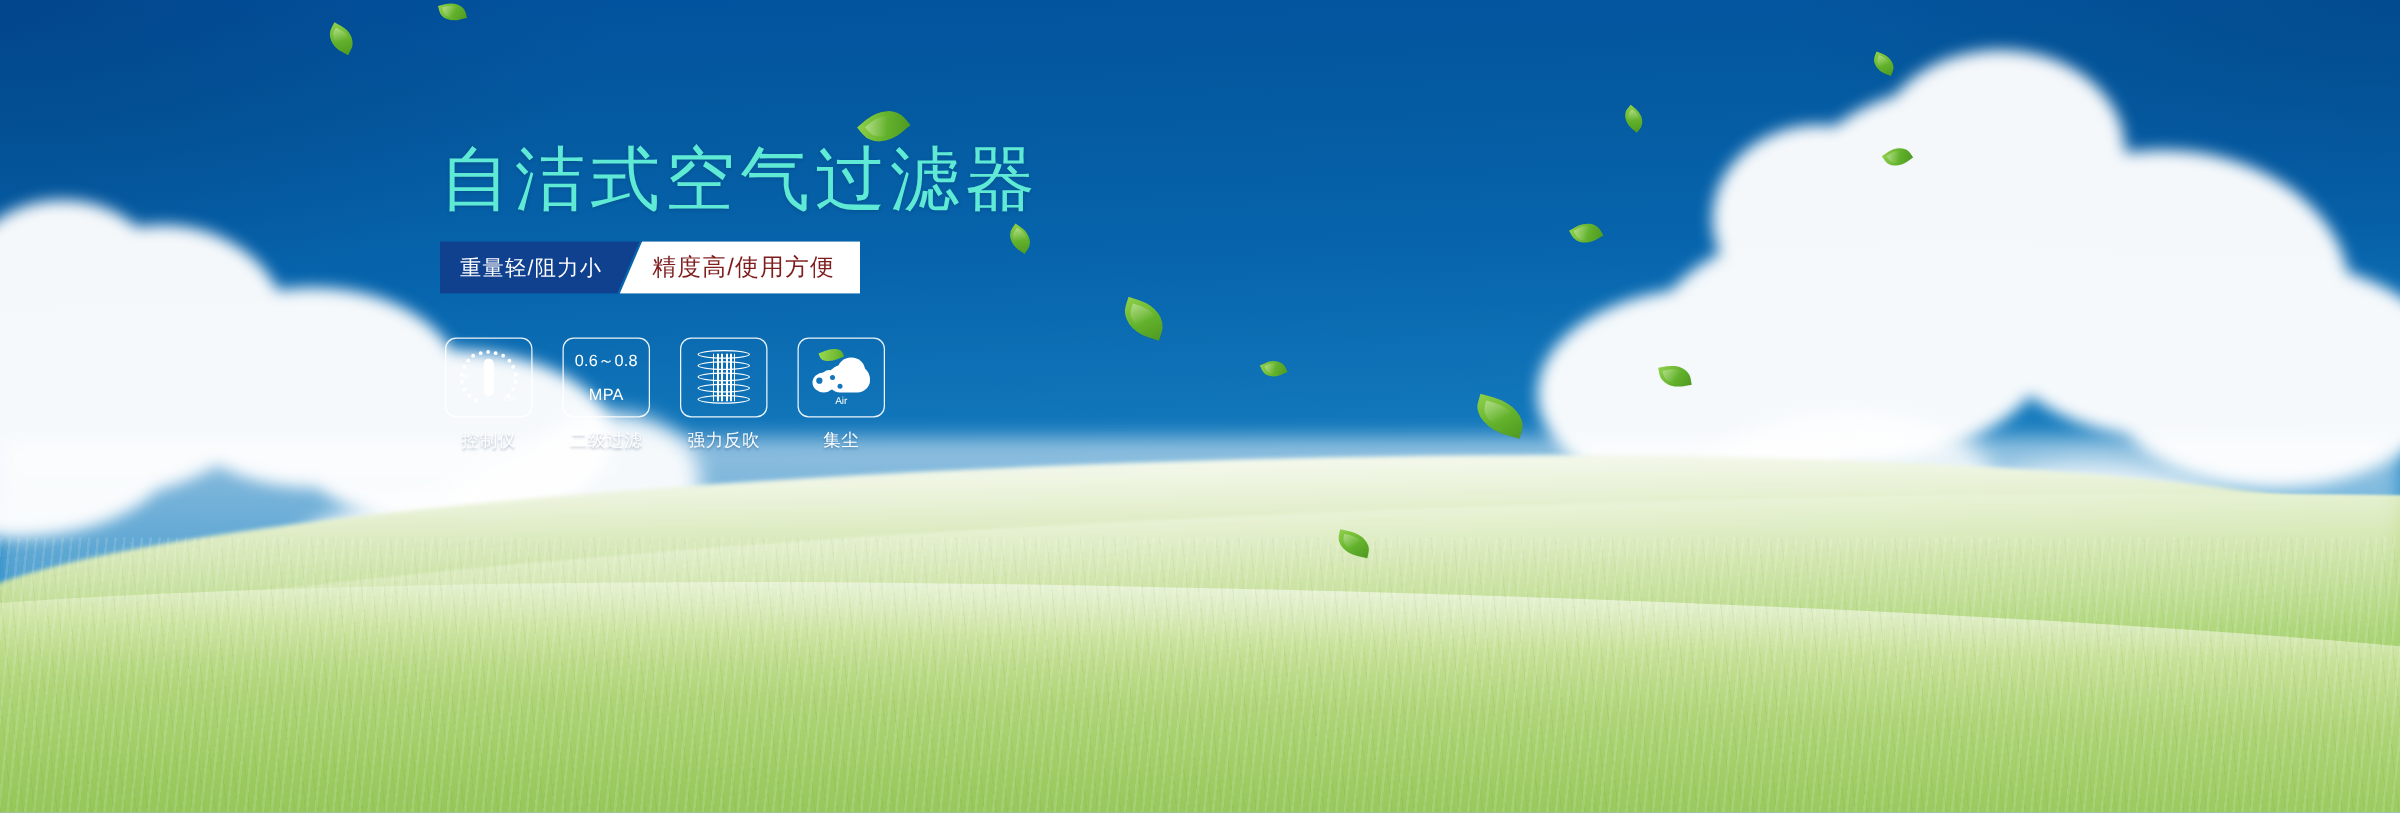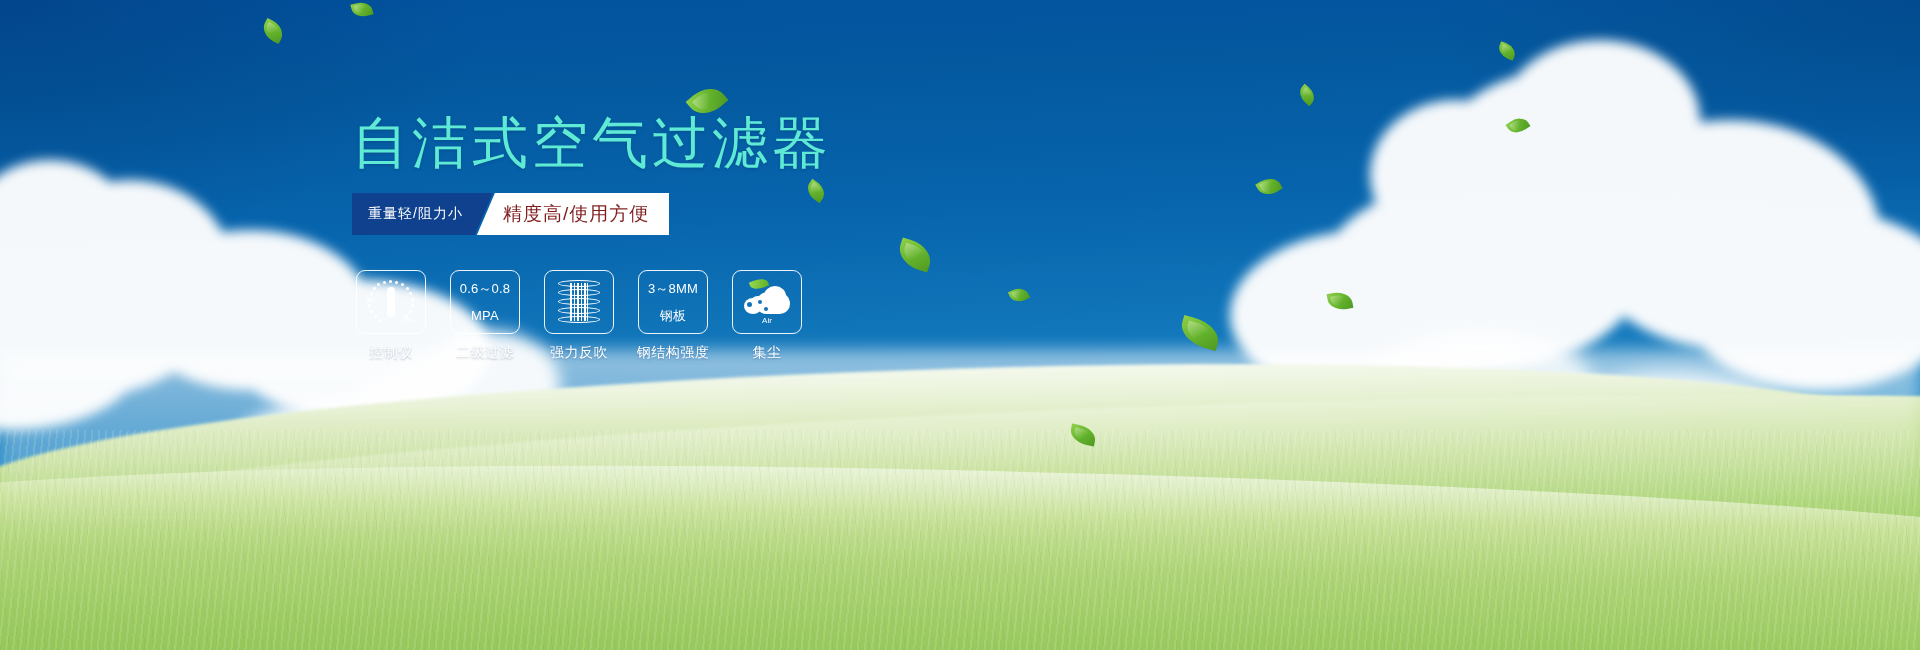--- a/index.html
+++ b/index.html
@@ -80,21 +80,21 @@
 
   .headline{
     position:absolute;left:352px;top:112px;
     color:#5eead4;font-size:56px;line-height:62px;letter-spacing:4px;
     font-weight:400;white-space:nowrap;
     text-shadow:0 1px 3px rgba(0,30,70,.25);
   }
 
   .tags{position:absolute;left:352px;top:193px;display:flex;align-items:stretch;height:42px;}
   .tag-blue{
-    background:#10418f;color:#fff;font-size:14px;letter-spacing:1px;
+    background:#10418f;color:#fff;font-size:17px;letter-spacing:1px;
     display:flex;align-items:center;padding:0 22px 0 16px;
     clip-path:polygon(0 0,100% 0,calc(100% - 18px) 100%,0 100%);
     padding-right:30px;
   }
   .tag-white{
     background:#ffffff;color:#7f1d1d;font-size:19px;letter-spacing:1px;
     display:flex;align-items:center;padding:0 20px 0 26px;
     margin-left:-16px;
     clip-path:polygon(18px 0,100% 0,100% 100%,0 100%);
   }
@@ -258,27 +258,20 @@
             <div class="disc" style="top:0px;"></div>
             <div class="disc" style="top:9px;"></div>
             <div class="disc" style="top:18px;"></div>
             <div class="disc" style="top:27px;"></div>
             <div class="disc" style="top:36px;"></div>
           </div>
         </div>
         <div class="fcap">强力反吹</div>
       </div>
 
-      <div class="feature">
-        <div class="fbox">
-          <div class="fbox-text">3～8MM</div>
-          <div class="fbox-text">钢板</div>
-        </div>
-        <div class="fcap">钢结构强度</div>
-      </div>
 
       <div class="feature">
         <div class="fbox">
           <div class="cicon">
             <div class="sprout"></div>
             <div class="c1"></div>
               <div class="c2"></div>
               <div class="c3"></div>
               <div class="c4"></div>
             <div class="notch1"></div>

